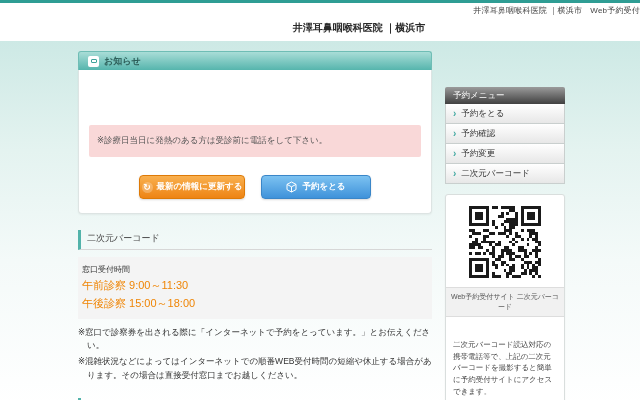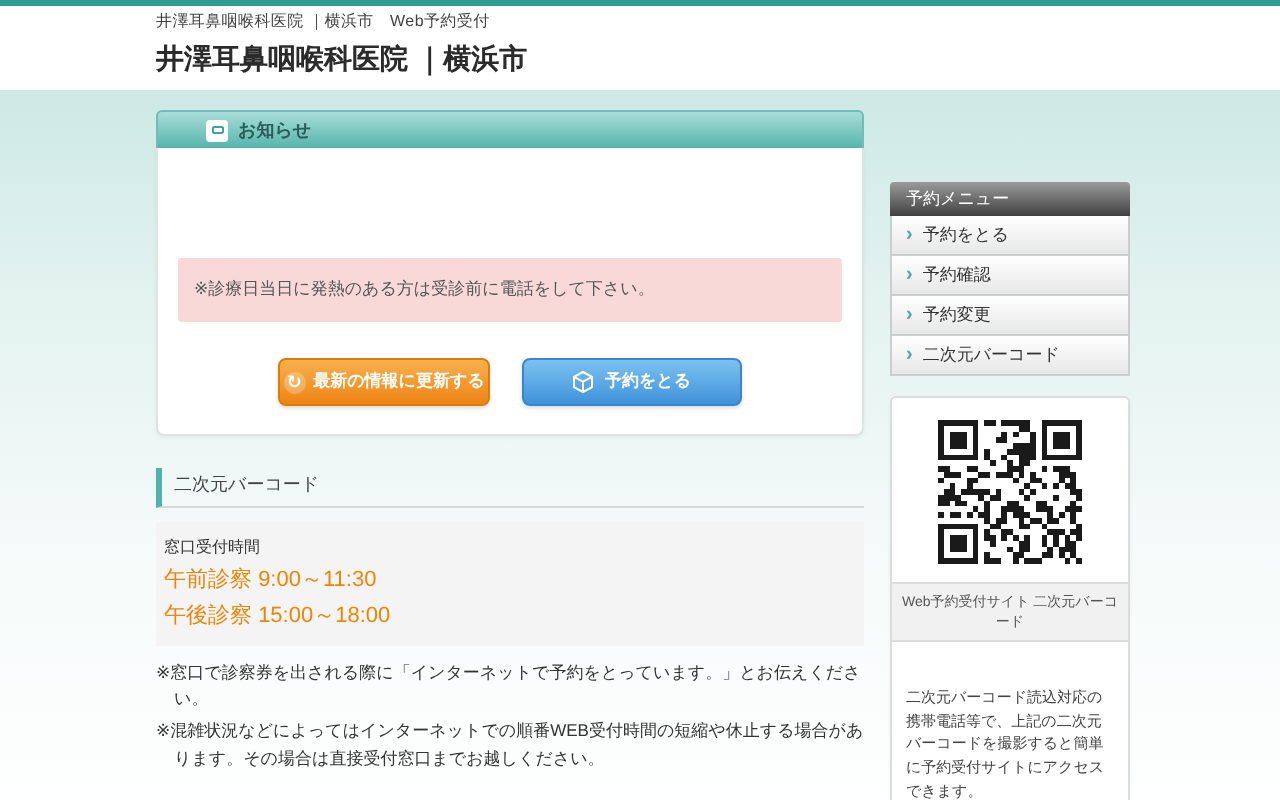--- a/index.html
+++ b/index.html
@@ -2,31 +2,31 @@
 <html><head>
 <meta charset="utf-8">
 <style>
   * { margin:0; padding:0; box-sizing:border-box; }
   html,body { width:640px; height:400px; }
   body { font-family:"Liberation Sans","DejaVu Sans",sans-serif; color:#333; }
   .page { position:relative; width:640px; height:400px; overflow:hidden; background:#fff; }
 
   .top-line { height:3px; background:#2f9d94; }
   .site-header { background:#fff; padding:2px 0 6px 78px; }
-  .breadcrumb { font-size:8px; color:#444; letter-spacing:.2px; }
-  .page-title { font-size:14px; font-weight:bold; color:#2b2b2b; margin-top:5px; }
+  .breadcrumb { font-size:8px; color:#444; letter-spacing:.2px;text-align:right; }
+  .page-title { font-size:10px; font-weight:bold; color:#2b2b2b; margin-top:5px;text-align:center; }
 
   .main { display:flex; align-items:flex-start; height:367px;
           padding:10px 0 0 78px;
           background:linear-gradient(180deg,#cde9e5 0%,#e4f3f0 30%,#f4faf9 60%,#ffffff 100%); }
 
   
   .content { width:354px; }
 
-  .notice-bar { height:19px; display:flex; align-items:center; padding-left:24px;
+  .notice-bar { height:19px; display:flex; align-items:center; padding-left:9px;
                 background:linear-gradient(#a9ddd7,#56b5ad); border-radius:3px 3px 0 0;
                 border:1px solid #6fbdb5; border-bottom:none; }
   .notice-icon { width:11px; height:11px; background:#fff; border-radius:2px; margin-right:5px;
                  display:flex; align-items:center; justify-content:center; }
   .notice-icon i { display:block; width:6px; height:4px; border:1px solid #3fa49b; border-radius:1px; }
   .notice-bar span.t { font-size:9px; font-weight:bold; color:#2c5d58; }
 
   .notice-card { background:#fff; border:1px solid #dde4e3; border-top:none;
                  border-radius:0 0 4px 4px; padding:15px 10px 14px; box-shadow:0 1px 2px rgba(0,0,0,.05); }
   .alert { background:#f9d8d8; border-radius:2px; padding:10px 8px; font-size:8.5px; color:#555;margin-top:40px; }

